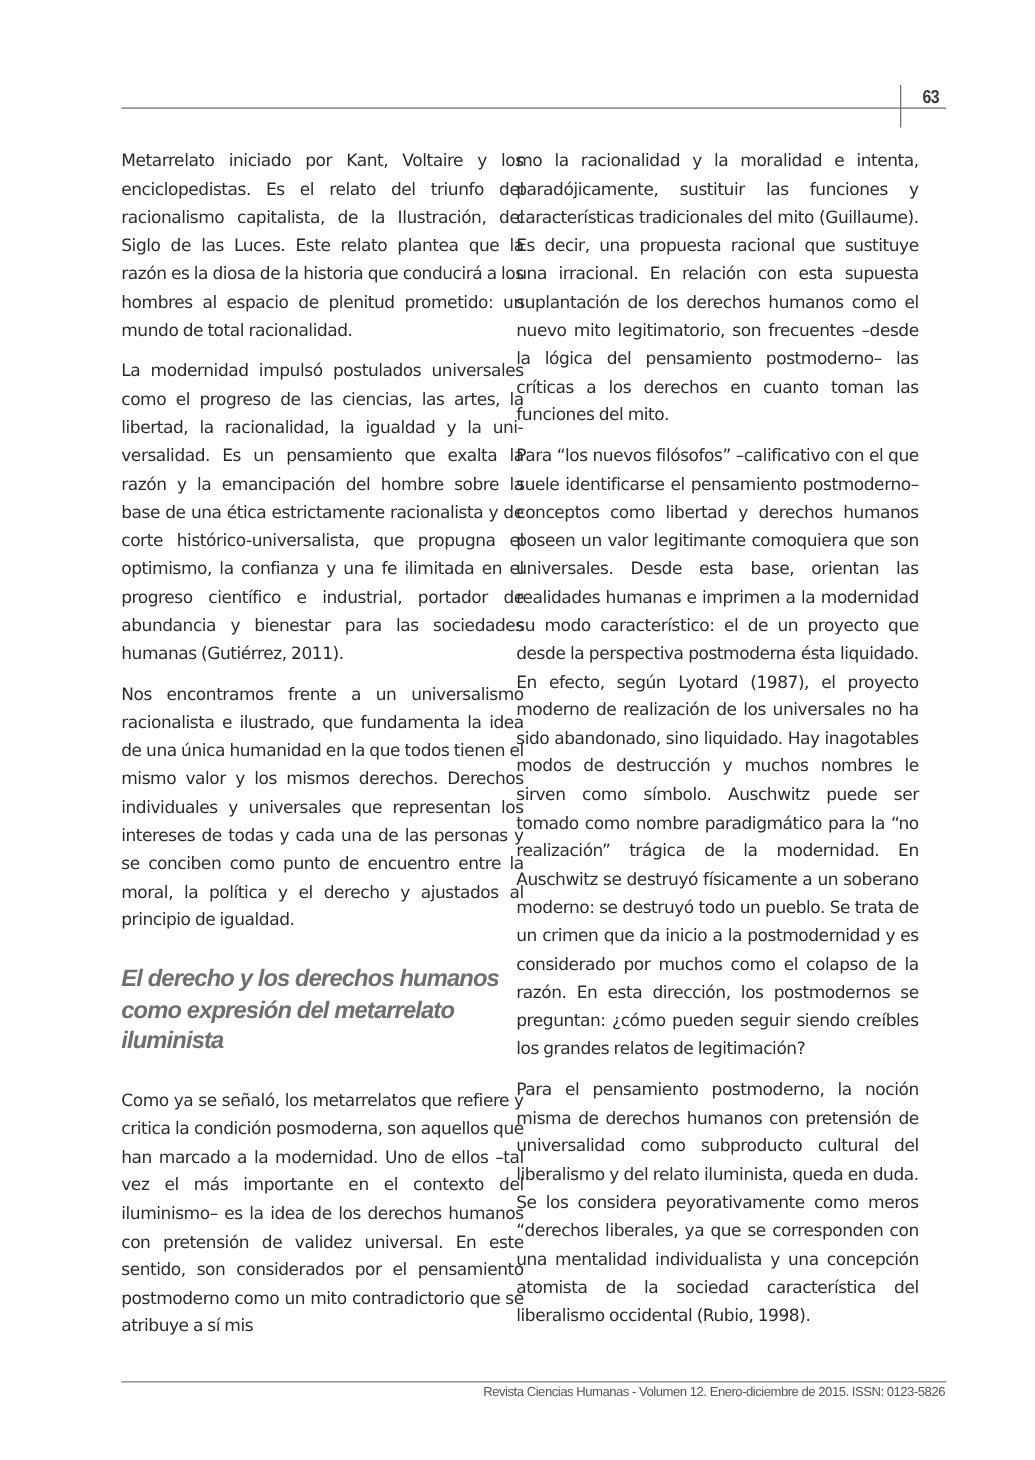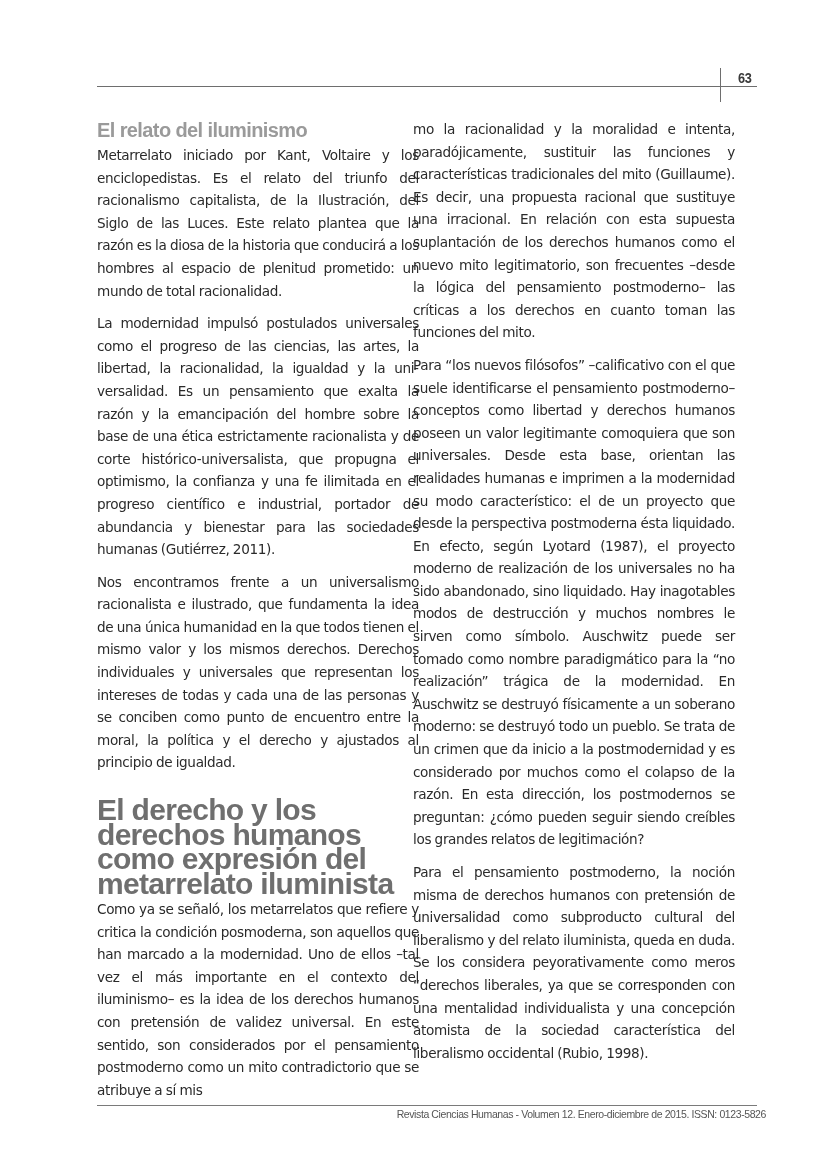--- a/index.html
+++ b/index.html
@@ -66,55 +66,55 @@
       font-weight: bold;
       font-size: 20px;
       line-height: 24px;
       color: #9a9a9a;
       margin: 0 0 2px 0;
       letter-spacing: -0.6px;
     }
     .h-large {
       font-family: "Liberation Sans", sans-serif;
       font-weight: bold;
-      font-size: 30px;
+      font-size: 19px;
       line-height: 24.5px;
       color: #6f6f6f;
-      margin: 24px 0 2px 0;
+      margin: 24px 0 24px 0;
       letter-spacing: -0.7px;
       text-align: left;
+      font-style: italic;
     }
     .footer-rule {
       position: absolute;
       left: 97px;
       top: 1105px;
       width: 660px;
       height: 1px;
       background: #7a7a7a;
     }
     .footer-text {
       position: absolute;
-      right: 62px;
+      right: 72px;
       top: 1108px;
       font-family: "Liberation Sans", sans-serif;
       font-size: 10.5px;
       color: #555555;
       letter-spacing: -0.4px;
       white-space: nowrap;
     }
   </style>
 </head>
 <body>
 
 <div class="header-rule"></div>
 <div class="header-tick"></div>
 <div class="page-number">63</div>
 
 <div class="column col-left">
-  <h3 class="h-small">El relato del iluminismo</h3>
   <p>Metarrelato iniciado por Kant, Voltaire y los enciclopedistas. Es el relato del triunfo del racionalismo capitalista, de la Ilustración, del Siglo de las Luces. Este relato plantea que la razón es la diosa de la historia que conducirá a los hombres al espacio de plenitud prometido: un mundo de total racionalidad.</p>
   <p>La modernidad impulsó postulados universales como el progreso de las ciencias, las artes, la libertad, la racionalidad, la igualdad y la uni­versalidad. Es un pensamiento que exalta la razón y la emancipación del hombre sobre la base de una ética estrictamente racionalista y de corte histórico-universalista, que propugna el optimismo, la confianza y una fe ilimitada en el progreso científico e industrial, portador de abundancia y bienestar para las sociedades humanas (Gutiérrez, 2011).</p>
   <p>Nos encontramos frente a un universalismo racionalista e ilustrado, que fundamenta la idea de una única humanidad en la que todos tienen el mismo valor y los mismos derechos. Derechos individuales y universales que rep­resentan los intereses de todas y cada una de las personas y se conciben como punto de encuentro entre la moral, la política y el derecho y ajustados al principio de igualdad.</p>
   <h2 class="h-large">El derecho y los derechos humanos como expresión del metarrelato iluminista</h2>
   <p>Como ya se señaló, los metarrelatos que re­fiere y critica la condición posmoderna, son aquellos que han marcado a la modernidad. Uno de ellos –tal vez el más importante en el contexto del iluminismo– es la idea de los derechos humanos con pretensión de validez universal. En este sentido, son considerados por el pensamiento postmoderno como un mito contradictorio que se atribuye a sí mis­</p>
 </div>
 
 <div class="column col-right">
   <p>mo la racionalidad y la moralidad e intenta, paradójicamente, sustituir las funciones y características tradicionales del mito (Guil­laume). Es decir, una propuesta racional que sustituye una irracional. En relación con esta supuesta suplantación de los derechos hu­manos como el nuevo mito legitimatorio, son frecuentes –desde la lógica del pensamiento postmoderno– las críticas a los derechos en cuanto toman las funciones del mito.</p>
   <p>Para “los nuevos filósofos” –calificativo con el que suele identificarse el pensamiento post­moderno– conceptos como libertad y derechos humanos poseen un valor legitimante como­quiera que son universales. Desde esta base, orientan las realidades humanas e imprimen a la modernidad su modo característico: el de un proyecto que desde la perspectiva postmod­erna ésta liquidado. En efecto, según Lyotard (1987), el proyecto moderno de realización de los universales no ha sido abandonado, sino liquidado. Hay inagotables modos de destrucción y muchos nombres le sirven como símbolo. Auschwitz puede ser tomado como nombre paradigmático para la “no realización” trágica de la modernidad. En Auschwitz se destruyó físicamente a un soberano moderno: se destruyó todo un pueblo. Se trata de un crimen que da inicio a la postmodernidad y es considerado por muchos como el colapso de la razón. En esta dirección, los postmodernos se preguntan: ¿cómo pueden seguir siendo creíbles los grandes relatos de legitimación?</p>

